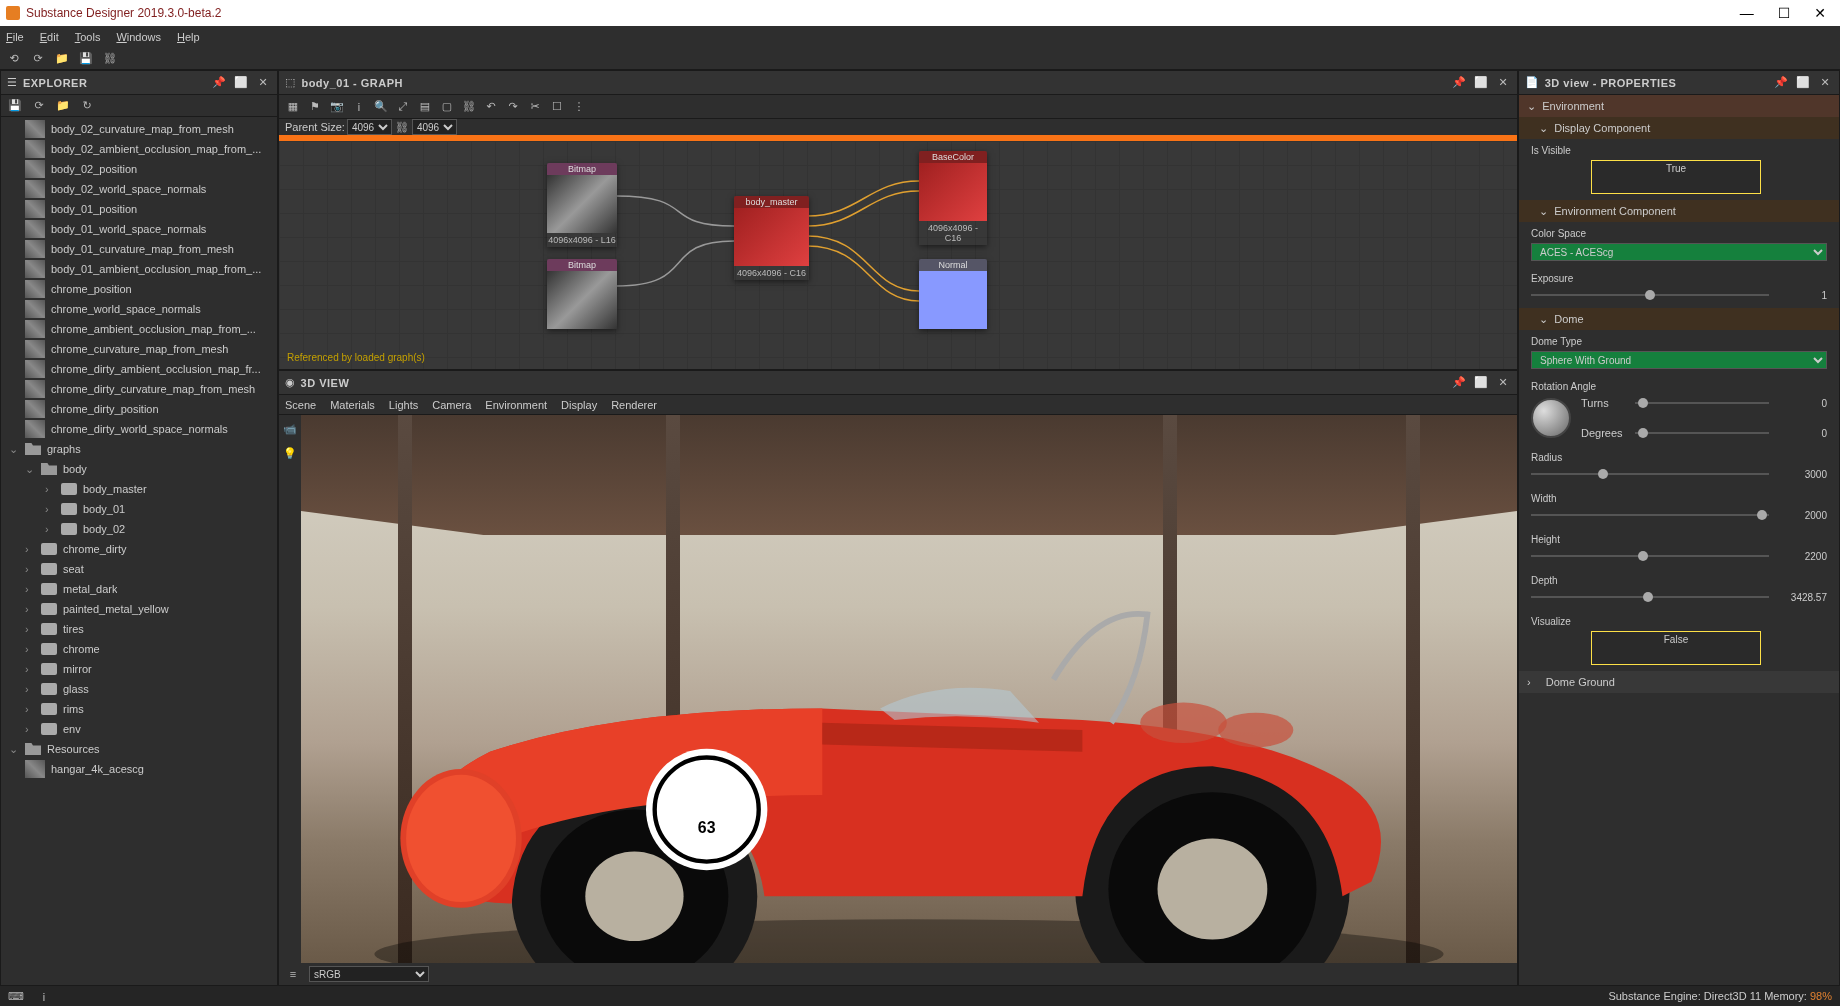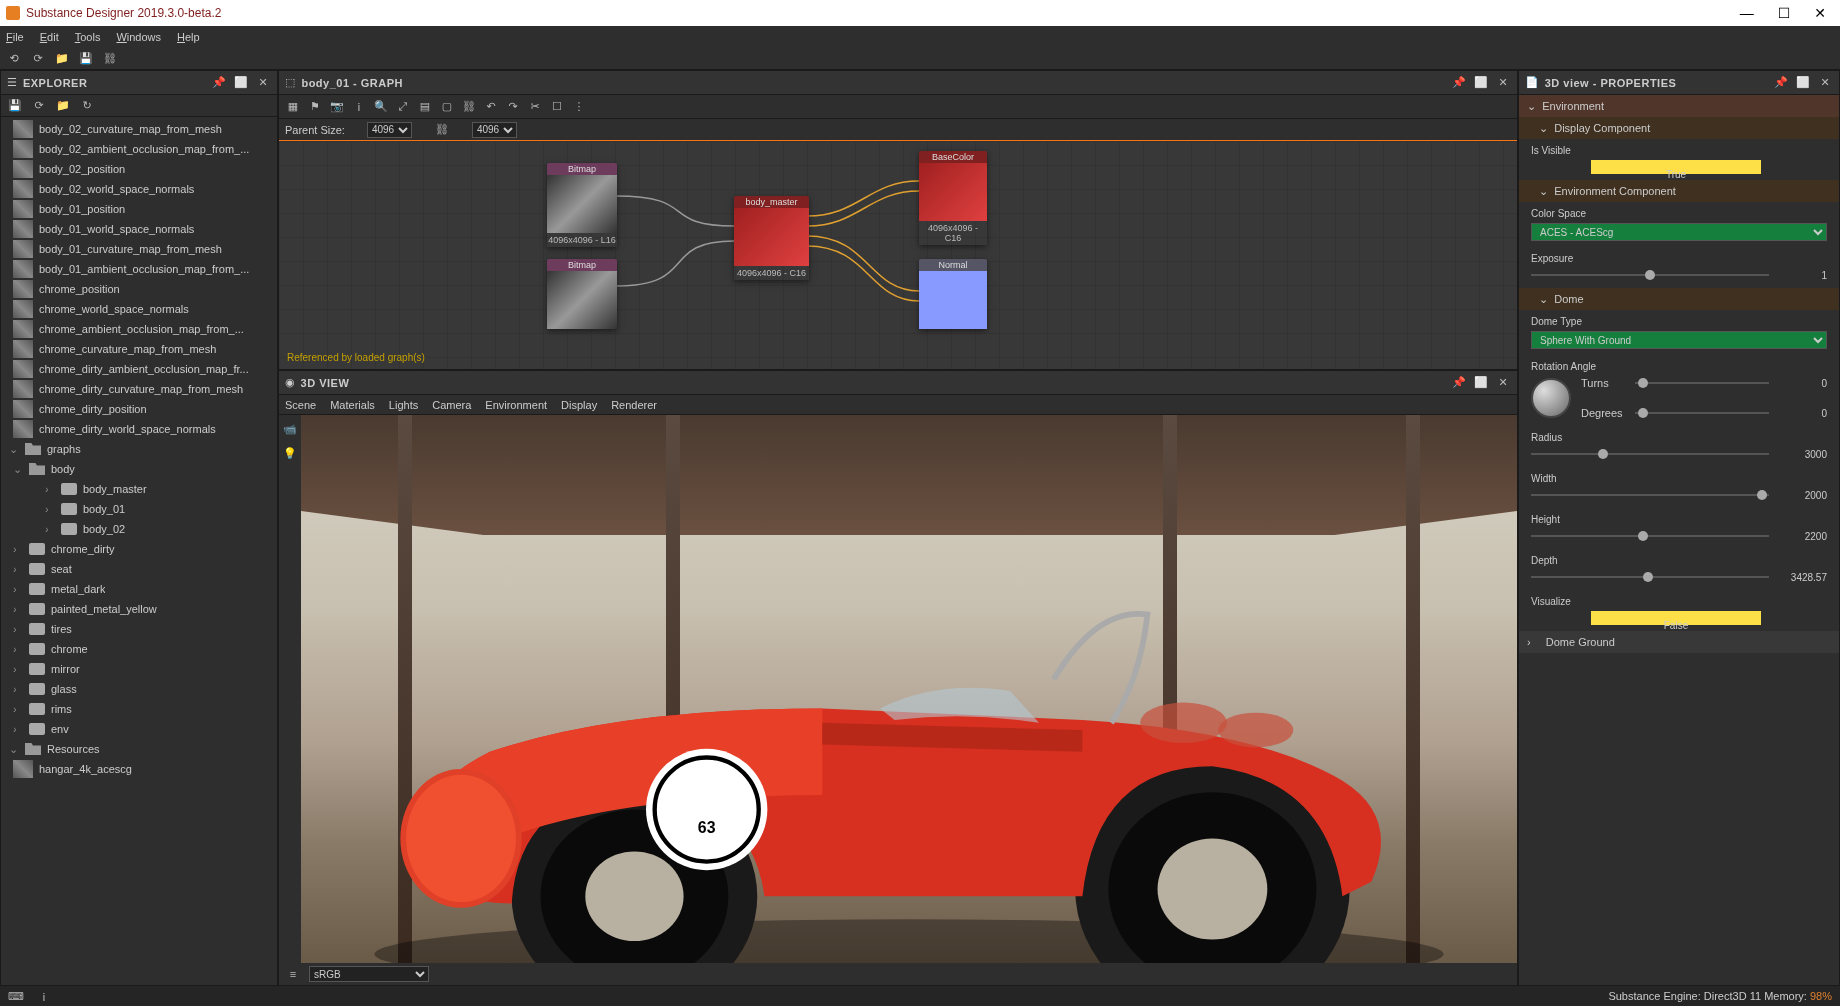--- a/index.html
+++ b/index.html
@@ -20,26 +20,26 @@
 .panel-header .title{font-weight:bold;letter-spacing:0.5px}
 .panel-header .actions{margin-left:auto;display:flex;gap:6px}
 .explorer{width:278px;flex-shrink:0}
 .explorer-toolbar{height:22px;display:flex;align-items:center;padding:0 6px;gap:8px;border-bottom:1px solid #1a1a1a}
 .tree{flex:1;overflow:auto;padding:2px 0}
 .tree-item{height:20px;display:flex;align-items:center;gap:6px;padding:0 4px;cursor:pointer}
 .tree-item .thumb{width:20px;height:18px;background:linear-gradient(45deg,#555,#888,#555);flex-shrink:0}
 .tree-item .label{white-space:nowrap;overflow:hidden;text-overflow:ellipsis}
 .folder-icon{width:16px;height:12px;background:#999;clip-path:polygon(0 0,40% 0,50% 20%,100% 20%,100% 100%,0 100%)}
 .graph-icon{width:16px;height:12px;background:#aaa;border-radius:2px}
-.indent-0{padding-left:8px}.indent-1{padding-left:12px}.indent-2{padding-left:44px}
+.indent-0{padding-left:8px}.indent-1{padding-left:24px}.indent-2{padding-left:44px}
 .chevron{width:10px;display:inline-block;color:#888}
 .center{flex:1;display:flex;flex-direction:column;min-width:0}
 .graph-panel{flex:0 0 300px;display:flex;flex-direction:column;border:1px solid #1a1a1a}
 .graph-toolbar{height:24px;display:flex;align-items:center;padding:0 6px;gap:6px;background:#2e2e2e;border-bottom:1px solid #1a1a1a}
-.graph-toolbar2{height:22px;display:flex;align-items:center;padding:0 6px;gap:22px;background:#2e2e2e;border-bottom:1px solid #f97316;font-size:10px}
+.graph-toolbar2{height:22px;display:flex;align-items:center;padding:0 6px;gap:2px;background:#2e2e2e;border-bottom:6px solid #f97316;font-size:10px}
 .graph-toolbar2 select{background:#222;color:#ccc;border:1px solid #555;font-size:10px;height:16px}
 .graph-canvas{flex:1;background:#383838;background-image:linear-gradient(#333 1px,transparent 1px),linear-gradient(90deg,#333 1px,transparent 1px);background-size:24px 24px;position:relative;overflow:hidden}
 .node{position:absolute;border-radius:0;box-shadow:0 2px 6px rgba(0,0,0,.5)}
 .node-header{height:12px;font-size:9px;text-align:center;line-height:12px;background:#6d3b5c;color:#ddd;border-radius:2px 2px 0 0}
 .node-body{height:58px;background:#555}
 .node-footer{font-size:9px;text-align:center;color:#bbb;padding:2px 0}
 .node.bitmap .node-body{background:linear-gradient(135deg,#333,#999,#333)}
 .node.red .node-body{background:linear-gradient(135deg,#a02020,#e04040)}
 .node.red .node-header{background:#802020}
 .node.blue .node-body{background:#8899ff}
@@ -55,21 +55,21 @@
 .roof{position:absolute;top:0;left:0;right:0;height:120px;background:linear-gradient(180deg,#4a3a30,#6a5040);clip-path:polygon(0 0,100% 0,100% 80%,85% 100%,15% 100%,0 80%)}
 .pillar{position:absolute;top:0;bottom:0;width:14px;background:linear-gradient(180deg,#5a4a40,#3a2a20)}
 .view3d-bottom{height:22px;display:flex;align-items:center;padding:0 6px;gap:8px;background:#2e2e2e}
 .view3d-bottom select{background:#222;color:#ccc;border:1px solid #555;font-size:10px;height:16px;width:120px}
 .properties{width:322px;flex-shrink:0;display:flex;flex-direction:column}
 .prop-section-header{height:22px;display:flex;align-items:center;padding:0 8px;gap:6px;background:#50362a;cursor:pointer}
 .prop-section-header.sub{background:#3f3020;padding-left:20px}
 .prop-section-header.collapsed{background:#383838}
 .prop-row{display:flex;flex-direction:column;padding:6px 12px;gap:4px}
 .prop-label{font-size:10px;color:#ccc}
-.prop-value-btn{height:14px;background:#2a2a2a;border:7px solid #fde047;text-align:center;line-height:16px;font-size:10px;cursor:pointer}
+.prop-value-btn{height:34px;background:#2a2a2a;border:1px solid #fde047;text-align:center;line-height:16px;font-size:10px;cursor:pointer}
 .prop-select{height:18px;background:#15803d;border:1px solid #555;color:#ccc;font-size:10px;width:100%;padding:0 4px}
 .prop-slider-row{display:flex;align-items:center;gap:8px}
 .slider{flex:1;height:14px;position:relative}
 .slider-track{position:absolute;top:6px;left:0;right:0;height:2px;background:#555}
 .slider-thumb{position:absolute;top:2px;width:10px;height:10px;background:#aaa;border-radius:50%;cursor:pointer}
 .slider-val{width:50px;text-align:right;font-size:10px}
 .rotation-dial{width:40px;height:40px;border-radius:50%;background:radial-gradient(circle at 30% 30%,#ddd,#666);border:2px solid #444;position:relative}
 .statusbar{height:20px;background:#252525;display:flex;align-items:center;padding:0 8px;gap:12px;font-size:10px}
 .statusbar .right{margin-left:auto}
 .mem{color:#e08030}

